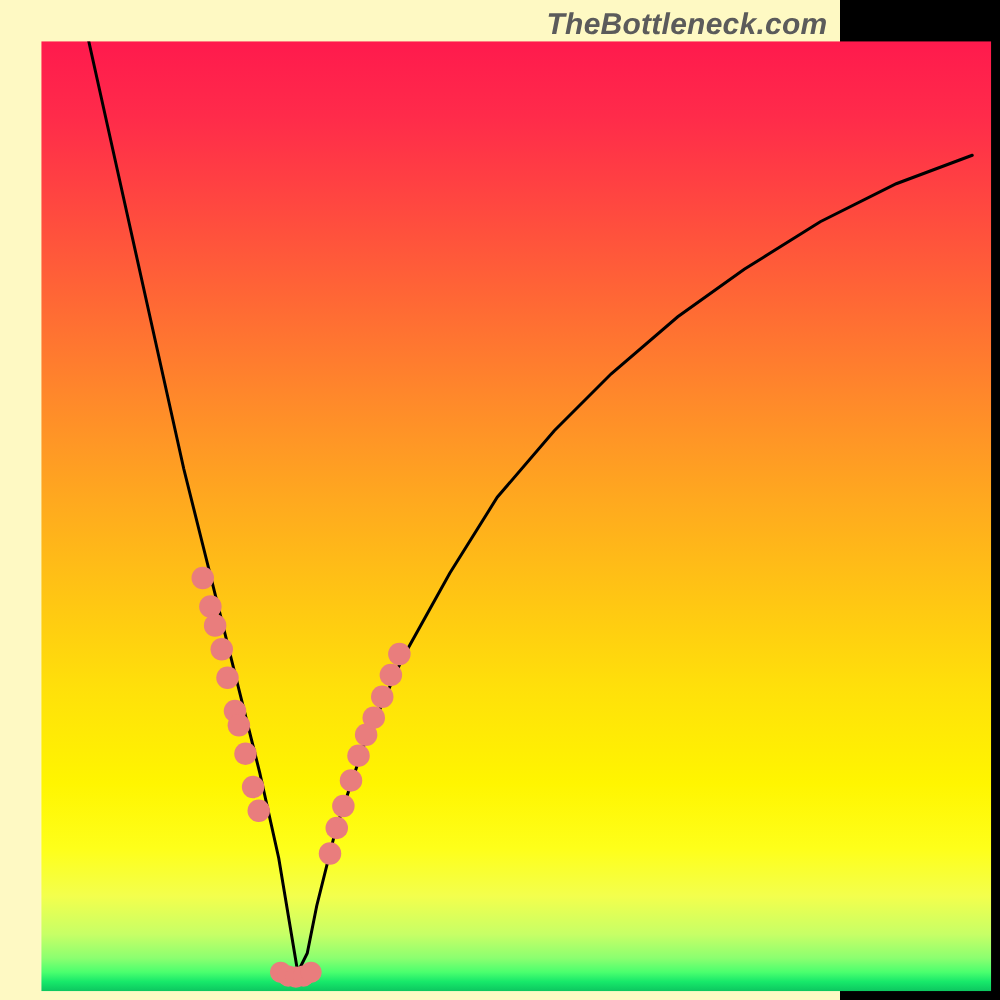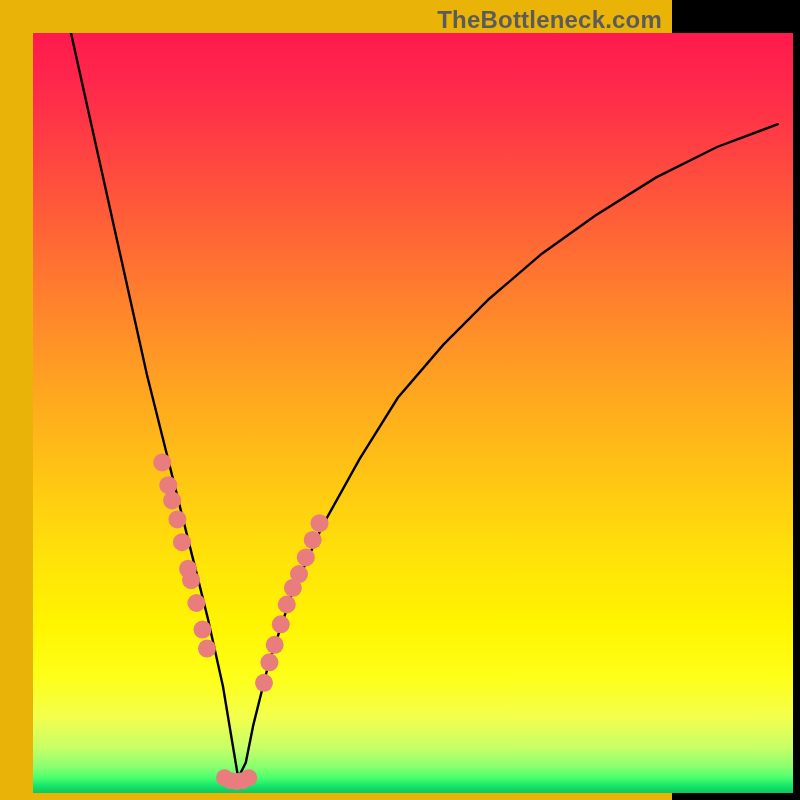--- a/index.html
+++ b/index.html
@@ -10,21 +10,22 @@
     background: #000;
     font-family: Arial, Helvetica, sans-serif;
     overflow: hidden;
   }
   .frame {
     position: absolute;
     left: 0;
     top: 0;
     width: 672px;
     height: 800px;
-    background: #eab308;
+    background: #fef9c3;
+    font-style: italic;
   }
   .plot {
     position: absolute;
     left: 33px;
     top: 33px;
     width: 760px;
     height: 760px;
     overflow: hidden;
   }
   .gradient {

